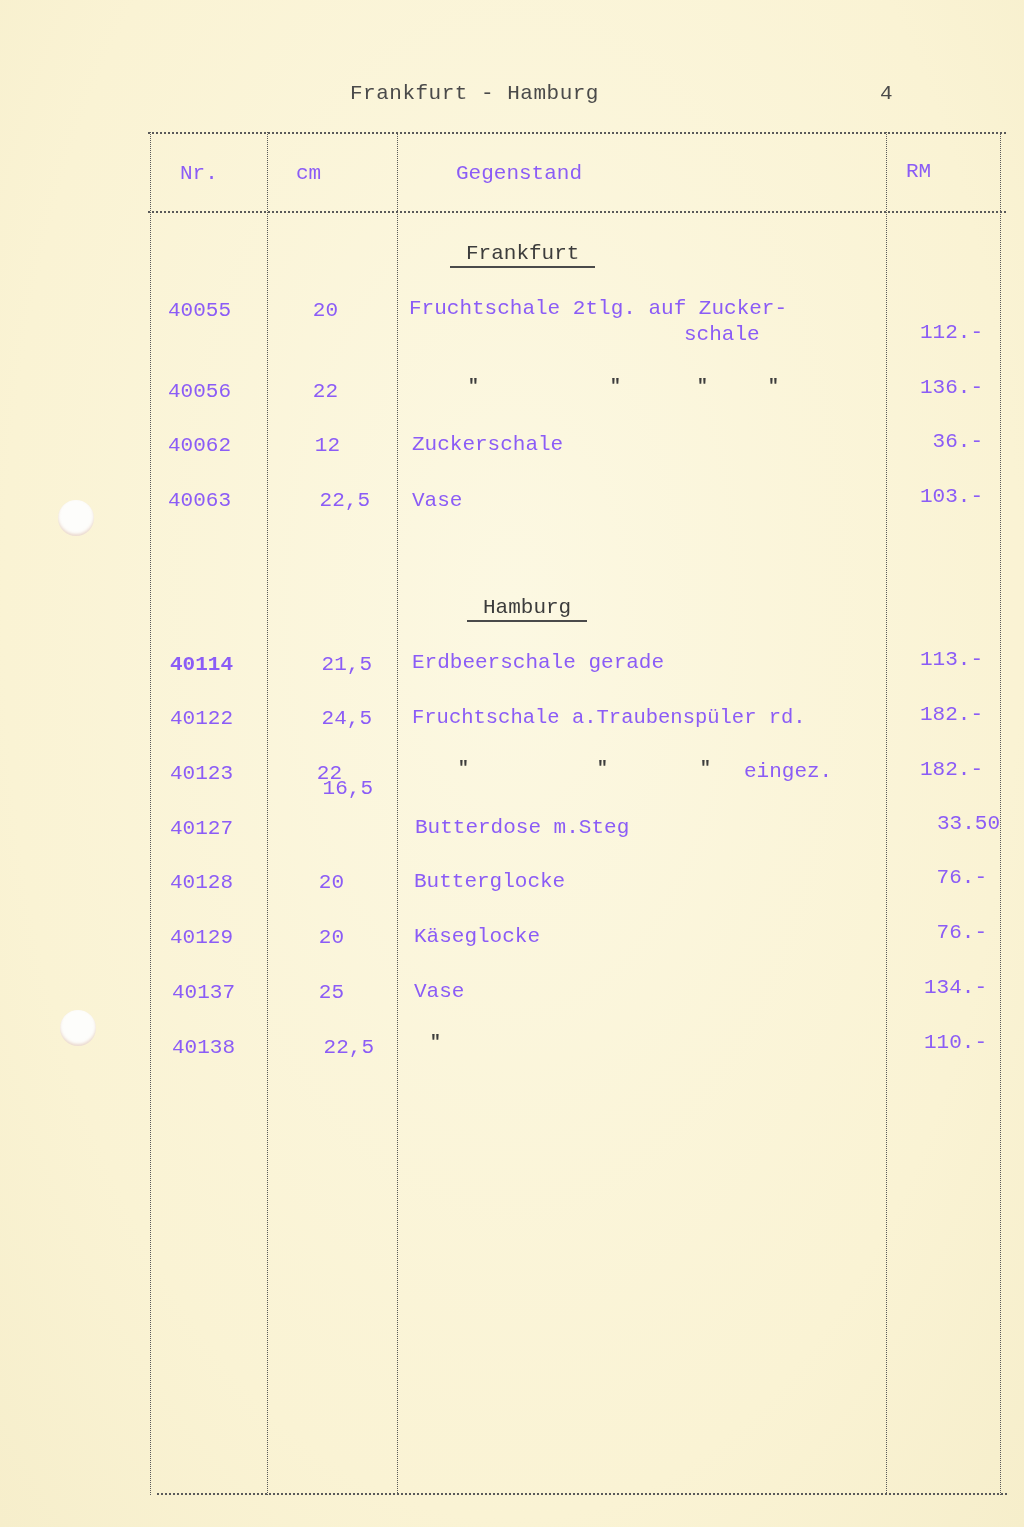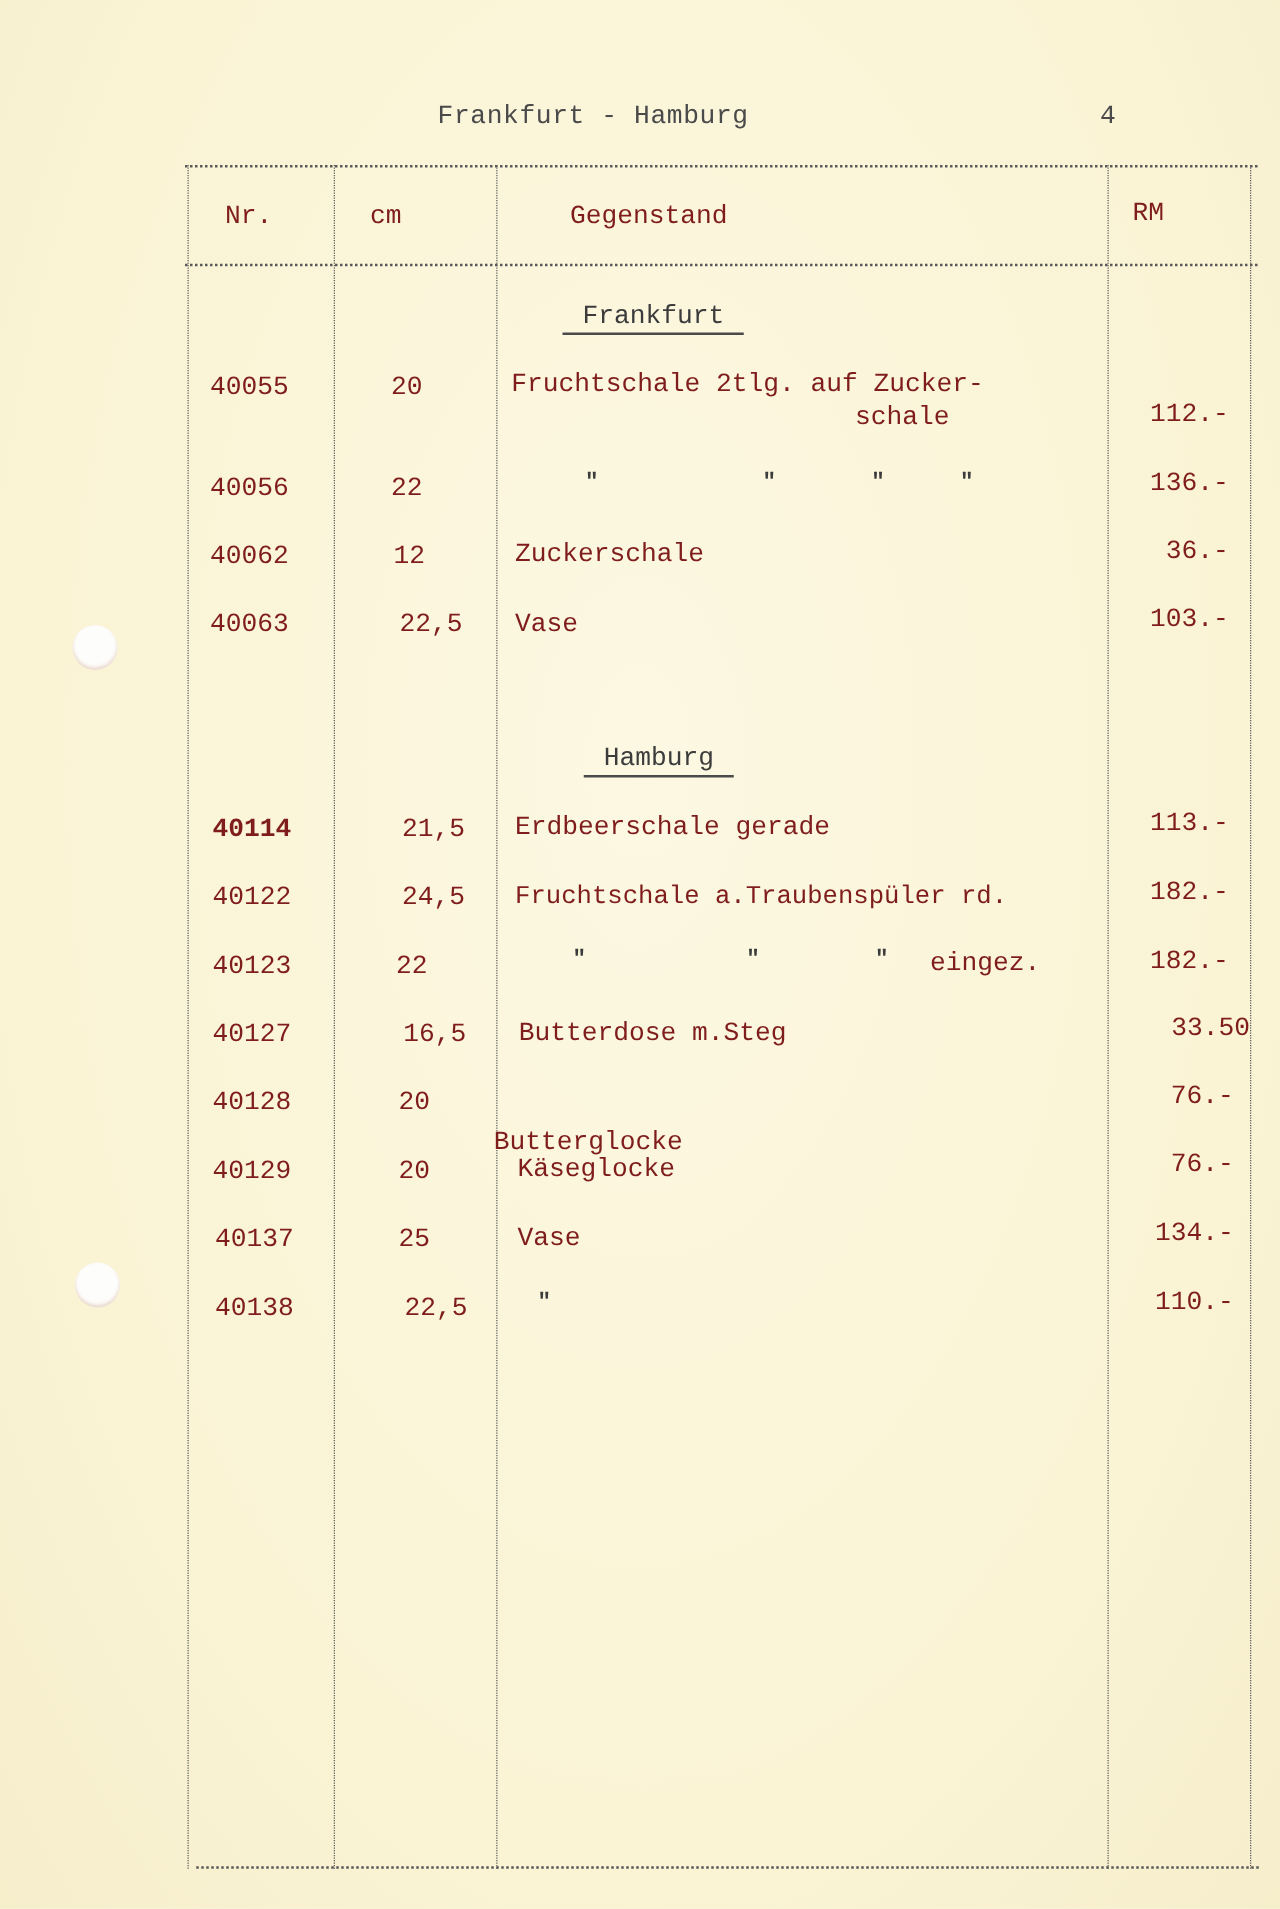--- a/index.html
+++ b/index.html
@@ -30,21 +30,21 @@
     }
     .vline {
       position: absolute; width: 0;
       border-left: 1.5px dotted #5a5a5a;
     }
     .hline {
       position: absolute; height: 0;
       border-top: 2px dotted #5a5a5a;
     }
     .cell {
-      position: absolute; font-size: 21px; white-space: pre; color: #7f1d1d;
+      position: absolute; font-size: 21px; white-space: pre; color: #8b5cf6;
     }
     .col-head { top: 162px; }
     .section-head {
       position: absolute; font-size: 21px; color: #3c3c3c;
       border-bottom: 2px solid #4a4a4a; padding: 0 16px 1px 16px;
     }
     .c-nr { left: 168px; }
     .c-cm { width: 205px; left: 170px; text-align: right; }
     .c-item { left: 412px; }
     .c-rm { width: 110px; left: 873px; text-align: right; }
@@ -132,29 +132,29 @@
   <div class="cell c-cm" style="top:762px; width:172px;">22</div>
   <div class="ditto" style="top:758px; left:458px;">"</div>
   <div class="ditto" style="top:758px; left:597px;">"</div>
   <div class="ditto" style="top:758px; left:700px;">"</div>
   <div class="cell" style="top:760px; left:744px;">eingez.</div>
   <div class="cell c-rm" style="top:758px;">182.-</div>
 </div>
 
 <div>
   <div class="cell c-nr" style="top:817px; left:170px;">40127</div>
-  <div class="cell c-cm" style="top:817px; width:203px;">16,5</div>
+  <div class="cell c-cm" style="top:777px; width:203px;">16,5</div>
   <div class="cell c-item" style="top:816px; left:415px;">Butterdose m.Steg</div>
   <div class="cell c-rm" style="top:812px; left:890px;">33.50</div>
 </div>
 
 <div>
   <div class="cell c-nr" style="top:871px; left:170px;">40128</div>
   <div class="cell c-cm" style="top:871px; width:174px;">20</div>
-  <div class="cell c-item" style="top:870px; left:395px;margin-top:33px;">Butterglocke</div>
+  <div class="cell c-item" style="top:870px; left:414px;">Butterglocke</div>
   <div class="cell c-rm" style="top:866px; left:877px;">76.-</div>
 </div>
 
 <div>
   <div class="cell c-nr" style="top:926px; left:170px;">40129</div>
   <div class="cell c-cm" style="top:926px; width:174px;">20</div>
   <div class="cell c-item" style="top:925px; left:414px;">Käseglocke</div>
   <div class="cell c-rm" style="top:921px; left:877px;">76.-</div>
 </div>
 

